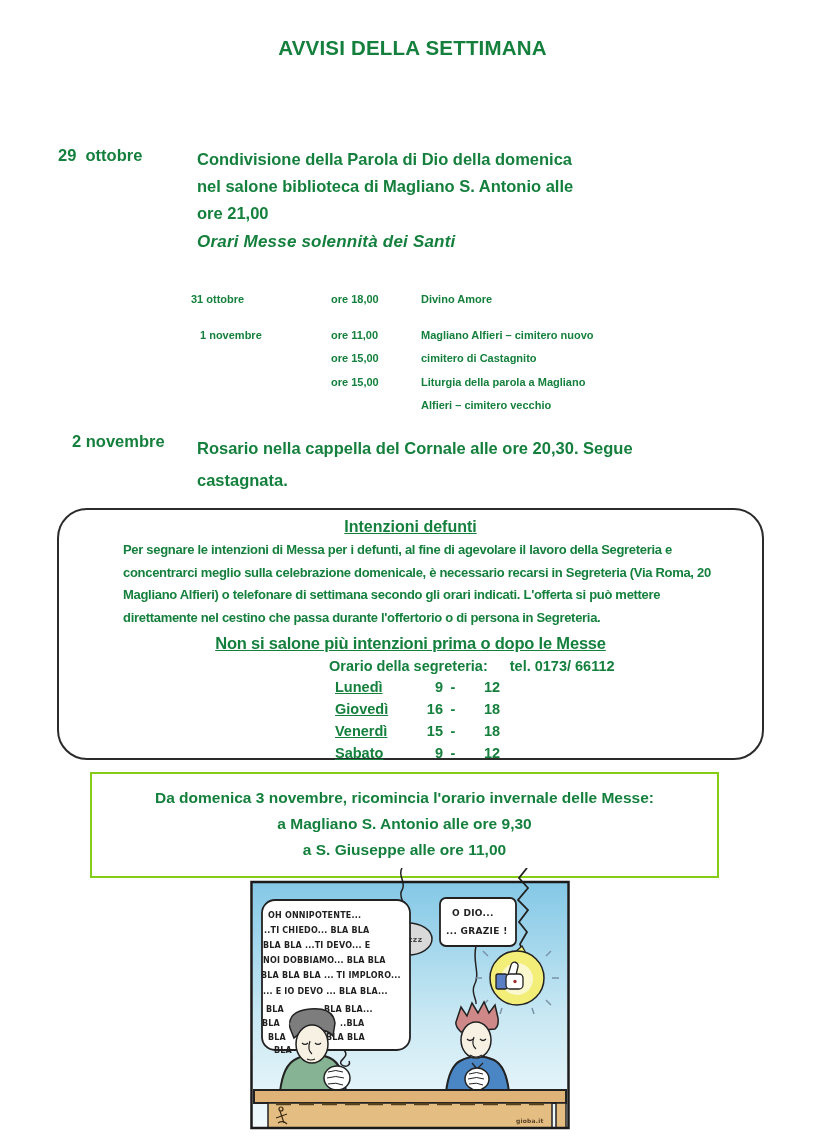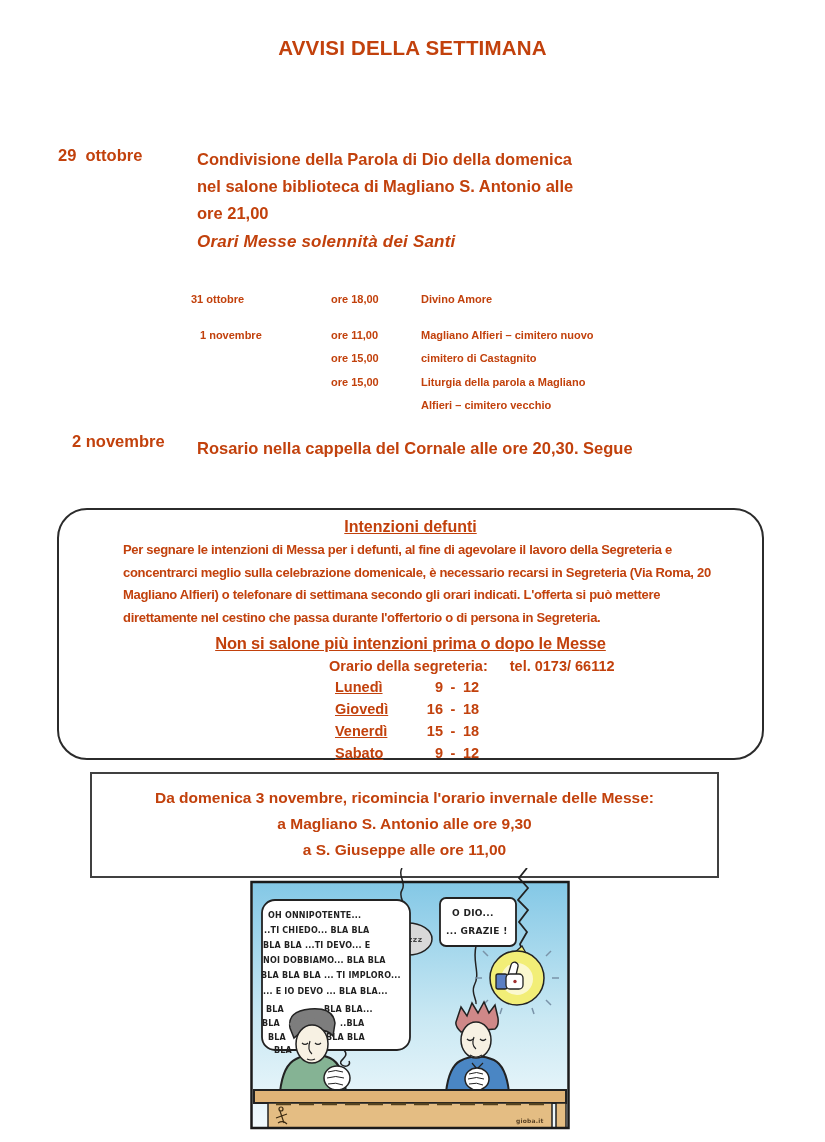--- a/index.html
+++ b/index.html
@@ -1,18 +1,18 @@
 <!DOCTYPE html>
 <html><head>
 <meta charset="utf-8">
 <style>
   html,body{margin:0;padding:0;background:#ffffff;}
   #page{
     position:relative;width:825px;height:1142px;background:#ffffff;overflow:hidden;
-    font-family:"Liberation Sans",sans-serif;font-weight:bold;color:#c2410c;
+    font-family:"Liberation Sans",sans-serif;font-weight:bold;color:#15803d;
   }
   .abs{position:absolute;}
   
   .title{left:0;top:31px;width:825px;text-align:center;font-size:20.5px;line-height:34px;letter-spacing:.2px;}
   
   .event{display:flex;font-size:16.5px;}
   .ev-date{white-space:pre;flex:0 0 auto;}
   .ev29{left:58px;top:146px;}
   .ev29 .ev-date{width:139px;}
   .ev29 .ev-lines div{line-height:27px;white-space:nowrap;}
@@ -36,24 +36,24 @@
   .rb-body{margin:2px 16px 0 20px;font-size:13px;letter-spacing:-.3px;}
   .rb-body div{line-height:22.5px;white-space:nowrap;margin-left:44px;}
   .rb-warning{margin-top:2px;text-align:center;font-size:16.5px;letter-spacing:-.2px;text-decoration:underline;line-height:24px;}
   .rb-orario{margin:1px 0 0 270px;display:flex;font-size:14.5px;line-height:20px;}
   .rb-orario .tel{margin-left:22px;white-space:pre;}
   .rb-hours{margin-left:276px;font-size:14.5px;}
   .hrow{display:flex;line-height:22px;}
   .hrow .day{width:80px;text-decoration:underline;}
   .hrow .from{width:28px;text-align:right;}
   .hrow .sep{width:20px;text-align:center;}
-  .hrow .to{width:30px;text-align:left;}
+  .hrow .to{width:30px;text-align:left;margin-left:21px;}
   
   .box2{
-    left:90px;top:772px;width:629px;border:2px solid #404040;box-sizing:border-box;
+    left:90px;top:772px;width:629px;border:2px solid #84cc16;box-sizing:border-box;
     padding:11px 6px 13px;text-align:center;font-size:15.5px;
   }
   .box2 div{line-height:26px;white-space:nowrap;}
   
   .comic{left:250px;top:868px;width:320px;height:262px;}
   svg text{font-family:"DejaVu Sans",sans-serif;font-weight:bold;fill:#222;}
   .bub{font-size:8px;letter-spacing:.2px;}
   .bub2{font-size:9px;letter-spacing:.3px;}
   .zzz{font-size:7.5px;letter-spacing:.5px;fill:#444;}
   .sig{font-size:6px;letter-spacing:.2px;fill:#5a4326;}
@@ -103,20 +103,21 @@
       <div class="c-date"></div>
       <div class="c-time"></div>
       <div class="c-place">Alfieri – cimitero vecchio</div>
     </div>
   </div>
 
   <div class="abs event ev2">
     <div class="ev-date">2 novembre</div>
     <div class="ev-lines">
       <div>Rosario nella cappella del Cornale alle ore 20,30. Segue</div>
+      <div>castagnata.</div>
     </div>
   </div>
 
   <div class="abs roundbox">
     <div class="rb-title">Intenzioni defunti</div>
     <div class="rb-body">
       <div>Per segnare le intenzioni di Messa per i defunti, al fine di agevolare il lavoro della Segreteria e</div>
       <div>concentrarci meglio sulla celebrazione domenicale, è necessario recarsi in Segreteria (Via Roma, 20</div>
       <div>Magliano Alfieri) o telefonare di settimana secondo gli orari indicati. L'offerta si può mettere</div>
       <div>direttamente nel cestino che passa durante l'offertorio o di persona in Segreteria.</div>

